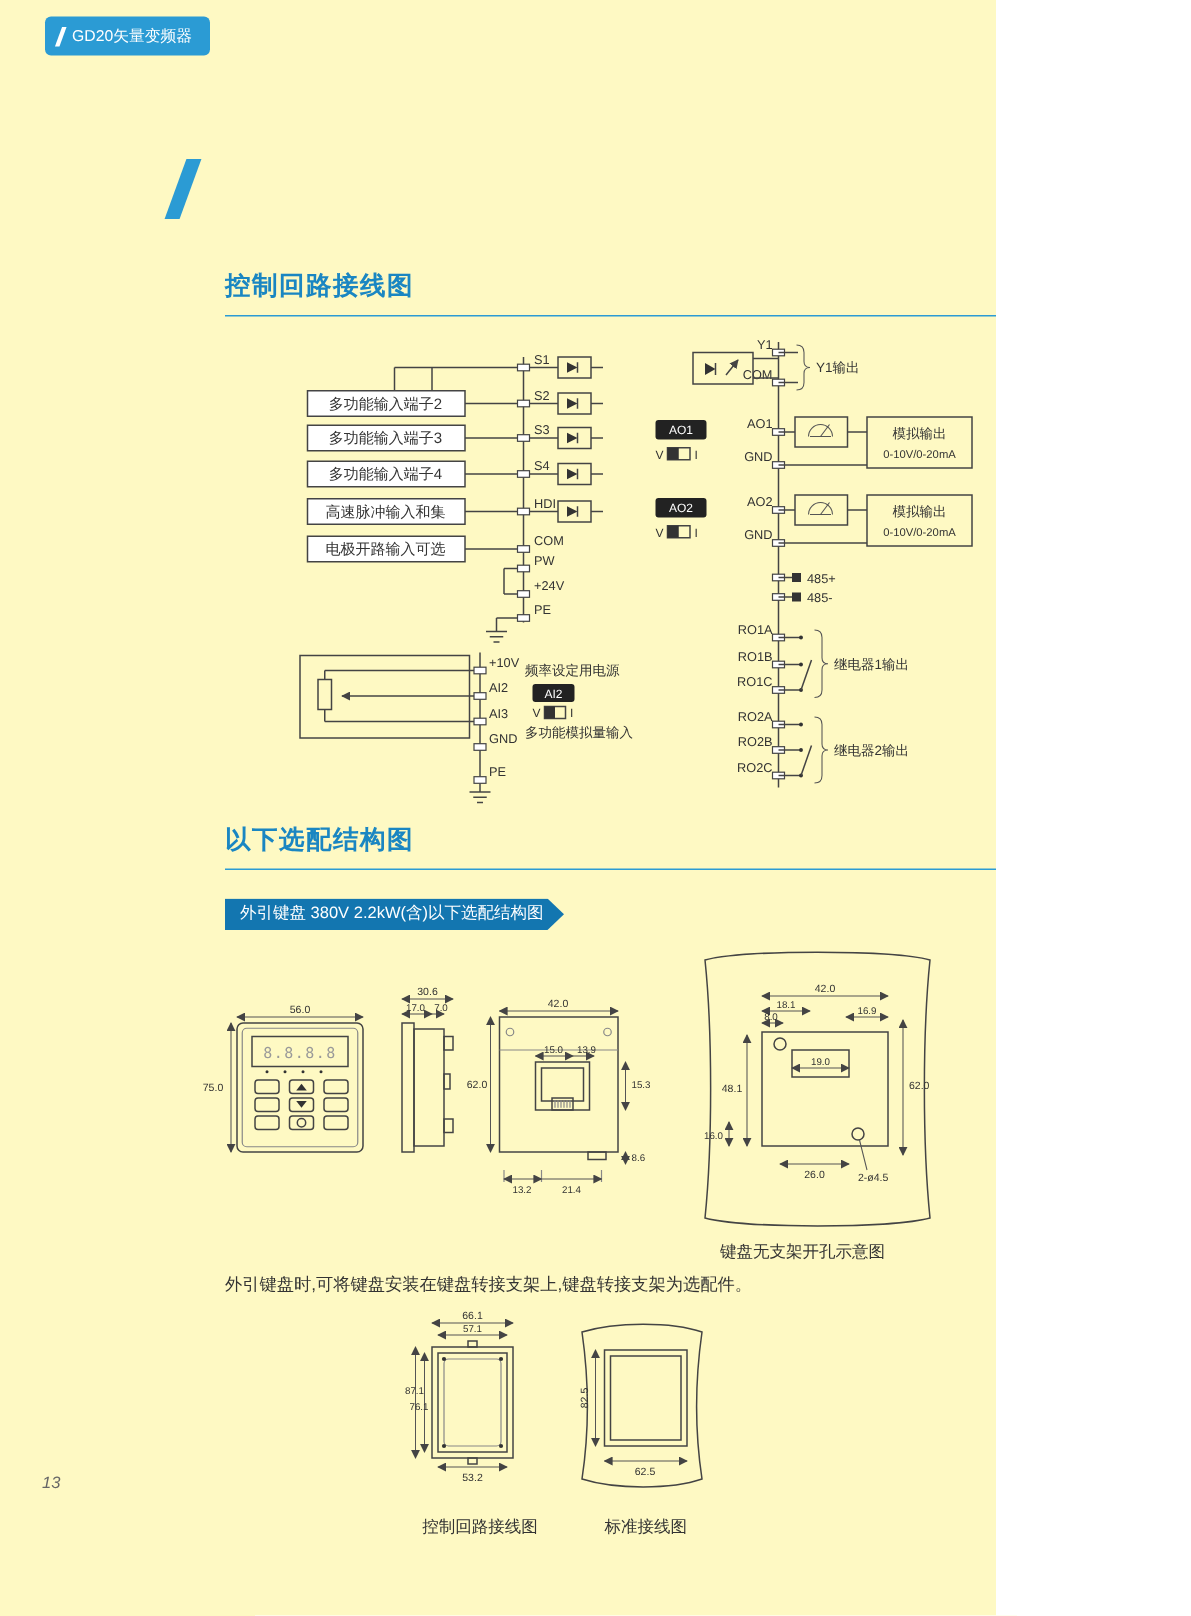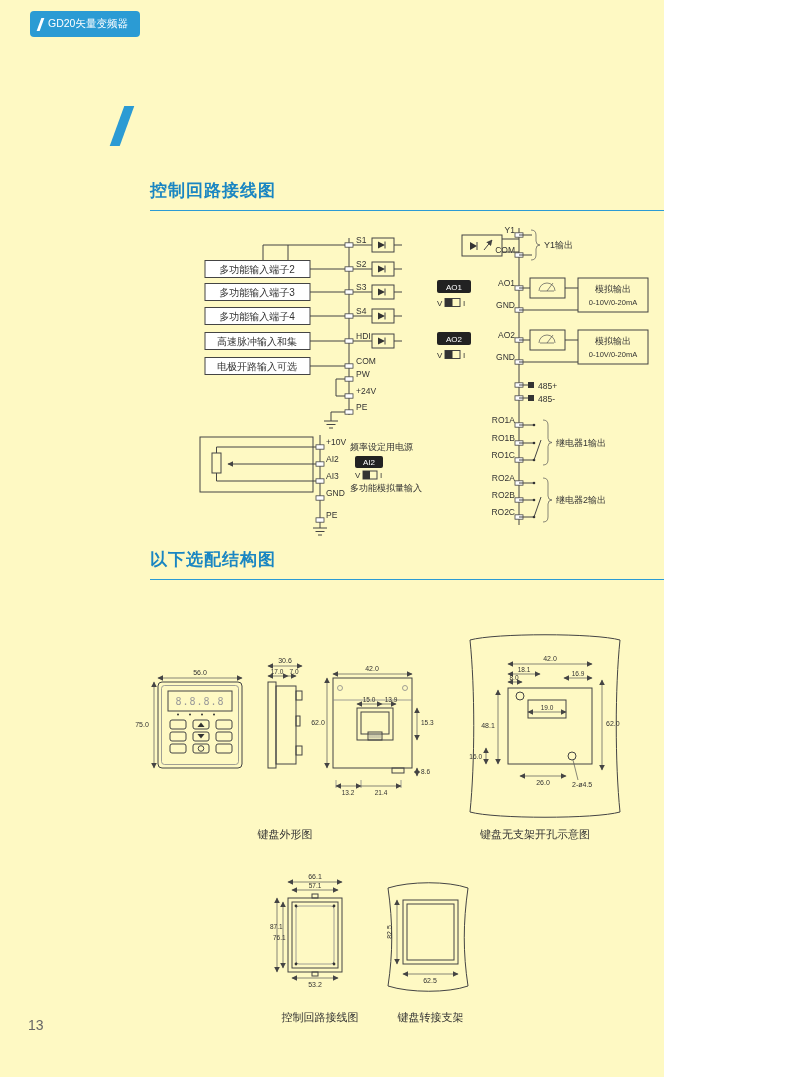--- a/index.html
+++ b/index.html
@@ -40,21 +40,21 @@
   .boxn{stroke:#444;stroke-width:1;fill:none}
   .tick{stroke:#444;stroke-width:0.8;fill:#fff}
   .sq{fill:#333} .blk{fill:#222}
 
   .caption { position:absolute; font-size:11px; color:#333; text-align:center; }
   .c1 { left:150px; top:827px; width:270px; }
   .c2 { left:445px; top:827px; width:180px;font-family:Liberation Mono, monospace; }
   .c3 { left:268px; top:1010px; width:104px; }
   .c4 { left:378px; top:1010px; width:105px; }
   .note { position:absolute; left:150px; top:849px; font-size:11.5px; color:#333; }
-  .page-number { position:absolute; left:28px; top:1017px; font-size:14px; color:#666; }
+  .page-number { position:absolute; left:28px; top:983px; font-size:11px; color:#666;font-style:italic; }
 </style>
 </head>
 <body>
 
 <div class="page">
 
   <div class="header-badge">
     <span class="badge-slash"></span>
     <span>GD20矢量变频器</span>
   </div>
@@ -336,20 +336,23 @@
       <circle class="sq" cx="384" cy="292" r="1.3"></circle>
       <line class="ln" x1="384" y1="292" x2="391" y2="272"></line>
       <path class="lnt" d="M393,253 Q398,253 398,258 L398,271 Q398,275 402,275 Q398,275 398,279 L398,292 Q398,297 393,297"></path>
       <text class="t9" x="406" y="278">继电器2输出</text>
     </g>
   </svg>
 
   <div class="section-heading sh2">以下选配结构图</div>
   <div class="section-rule rule2"></div>
 
+  <div class="banner">
+    <span>外引键盘 380V 2.2kW(含)以下选配结构图</span>
+  </div>
 
   <svg id="kp-svg" width="520" height="200" viewBox="0 0 520 200">
     <defs>
       <marker id="ark" viewBox="0 0 10 10" refX="9" refY="5" markerWidth="6" markerHeight="6" orient="auto-start-reverse" markerUnits="userSpaceOnUse">
         <path d="M0,0 L10,5 L0,10 Z" fill="#444"></path>
       </marker>
     </defs>
 
     <g>
       <line class="lnt" x1="28" y1="50" x2="112" y2="50" marker-start="url(#ark)" marker-end="url(#ark)"></line>
@@ -452,22 +455,22 @@
       <text class="t7" x="476" y="98">62.0</text>
       <line class="lnt" x1="356" y1="120" x2="356" y2="136" marker-start="url(#ark)" marker-end="url(#ark)"></line>
       <text class="t65" x="352" y="131" text-anchor="end">16.0</text>
       <line class="lnt" x1="390" y1="148" x2="436" y2="148" marker-start="url(#ark)" marker-end="url(#ark)"></line>
       <text class="t7" x="413" y="157" text-anchor="middle">26.0</text>
       <line class="lnt" x1="448" y1="152" x2="443" y2="132"></line>
       <text class="t7" x="442" y="159">2-ø4.5</text>
     </g>
   </svg>
 
-  <div class="caption c1">键盘外形图</div>
   <div class="caption c2">键盘无支架开孔示意图</div>
+  <div class="note">外引键盘时,可将键盘安装在键盘转接支架上,键盘转接支架为选配件。</div>
 
   <svg id="bk-svg" width="260" height="150" viewBox="0 0 260 150">
     <defs>
       <marker id="arb" viewBox="0 0 10 10" refX="9" refY="5" markerWidth="6" markerHeight="6" orient="auto-start-reverse" markerUnits="userSpaceOnUse">
         <path d="M0,0 L10,5 L0,10 Z" fill="#444"></path>
       </marker>
     </defs>
 
     <g>
       <line class="lnt" x1="18" y1="14" x2="72" y2="14" marker-start="url(#arb)" marker-end="url(#arb)"></line>
@@ -496,16 +499,16 @@
       <rect class="boxn" x="133" y="32" width="55" height="64"></rect>
       <rect class="boxn" x="137" y="36" width="47" height="56"></rect>
       <line class="lnt" x1="127" y1="32" x2="127" y2="96" marker-start="url(#arb)" marker-end="url(#arb)"></line>
       <text class="t7" x="122" y="64" text-anchor="middle" transform="rotate(-90 122 64)">82.5</text>
       <line class="lnt" x1="133" y1="106" x2="188" y2="106" marker-start="url(#arb)" marker-end="url(#arb)"></line>
       <text class="t7" x="160" y="115" text-anchor="middle">62.5</text>
     </g>
   </svg>
 
   <div class="caption c3">控制回路接线图</div>
-  <div class="caption c4">键盘转接支架</div>
+  <div class="caption c4">标准接线图</div>
 
   <div class="page-number">13</div>
 </div>
 
 </body></html>

